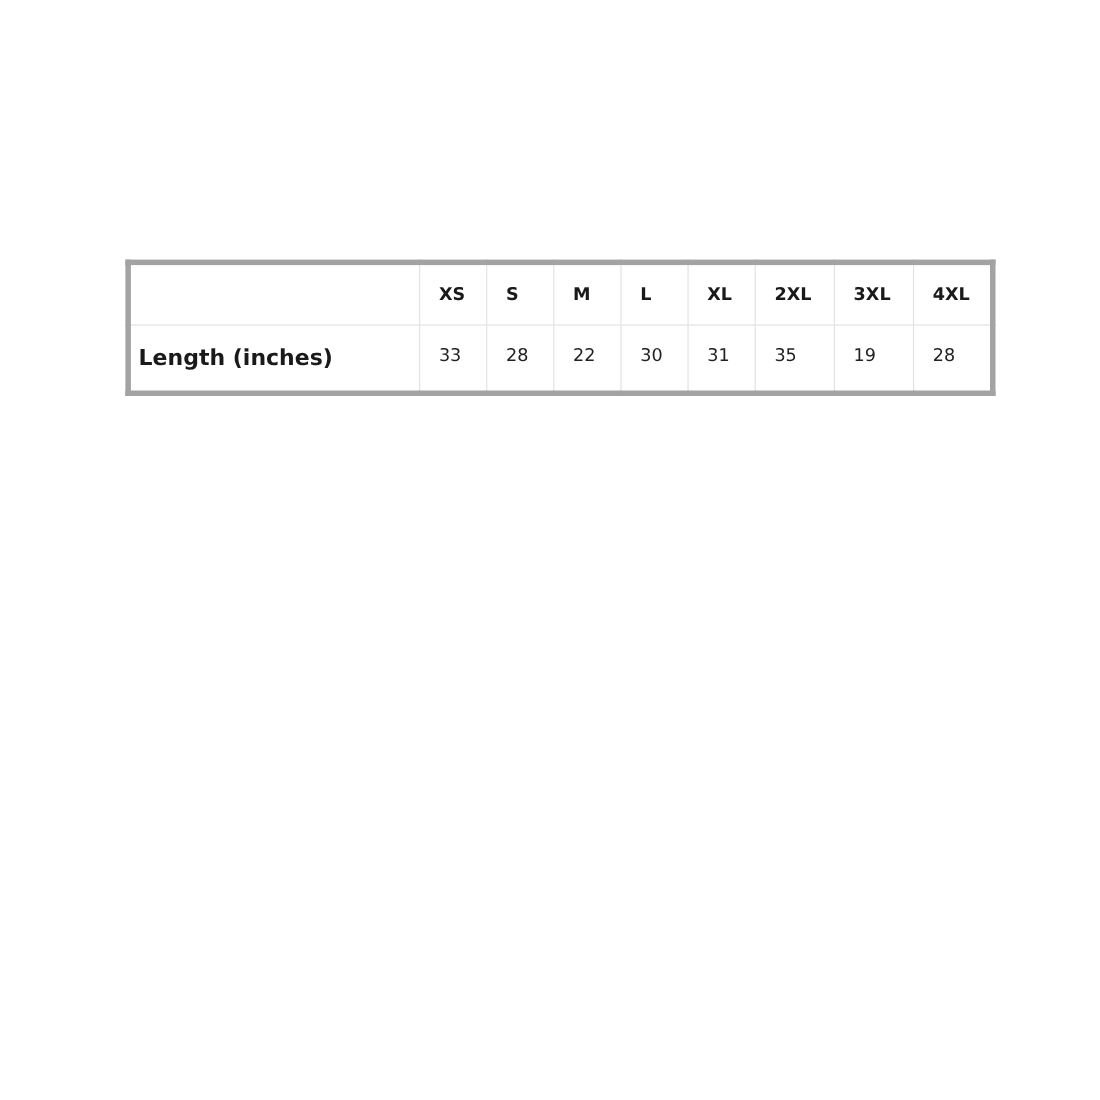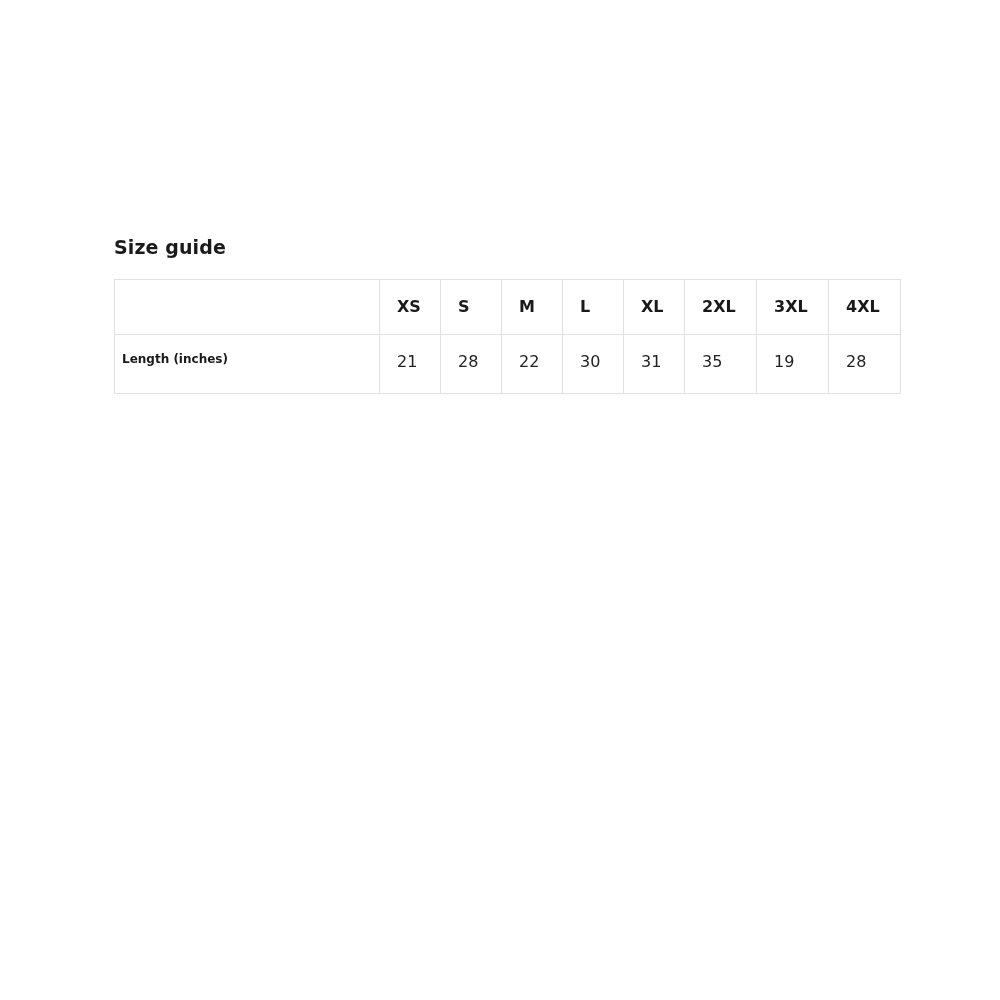--- a/index.html
+++ b/index.html
@@ -26,21 +26,21 @@
     font-weight: bold;
     color: #1a1a1a;
     letter-spacing: 0.1px;
     margin: 0 0 20px 0;
     line-height: 1.2;
   }
   table.size-table {
     border-collapse: collapse;
     table-layout: fixed;
     width: 772px;
-    border: 1px solid #a3a3a3;
+    border: 5px solid #a3a3a3;
   }
   table.size-table td, table.size-table th {
     border: 1px solid #e0e0e0;
     text-align: left;
     vertical-align: top;
     padding: 16px 17px 16px 17px;
     font-size: 16px;
     font-weight: normal;
     color: #222222;
     line-height: 1.35;
@@ -53,37 +53,36 @@
   thead td.corner-cell {
     height: 22px;
   }
   thead td.size-head {
     font-weight: bold;
     font-size: 16px;
     color: #1a1a1a;
   }
   tbody td.row-label {
     font-weight: bold;
-    font-size: 12px;
+    font-size: 20px;
     color: #1a1a1a;
     padding-left: 7px;
   }
   tbody tr.row-length td { height: 26px; }
   tbody tr.row-width td { height: 60px; vertical-align: top; }
   .frac {
     display: block;
     line-height: 1.35;
   }
 </style>
 </head>
 <body>
 
 <div class="page">
 
-  <h2 class="size-guide-title">Size guide</h2>
 
   <table class="size-table">
     <colgroup>
       <col class="c-label">
       <col class="c-size">
       <col class="c-size">
       <col class="c-size">
       <col class="c-size">
       <col class="c-size">
       <col class="c-size-xl">
@@ -99,21 +98,21 @@
         <td class="size-head">L</td>
         <td class="size-head">XL</td>
         <td class="size-head">2XL</td>
         <td class="size-head">3XL</td>
         <td class="size-head">4XL</td>
       </tr>
     </thead>
     <tbody>
       <tr class="row-length">
         <td class="row-label">Length (inches)</td>
-        <td>21</td>
+        <td>33</td>
         <td>28</td>
         <td>22</td>
         <td>30</td>
         <td>31</td>
         <td>35</td>
         <td>19</td>
         <td>28</td>
       </tr>
     </tbody>
   </table>

